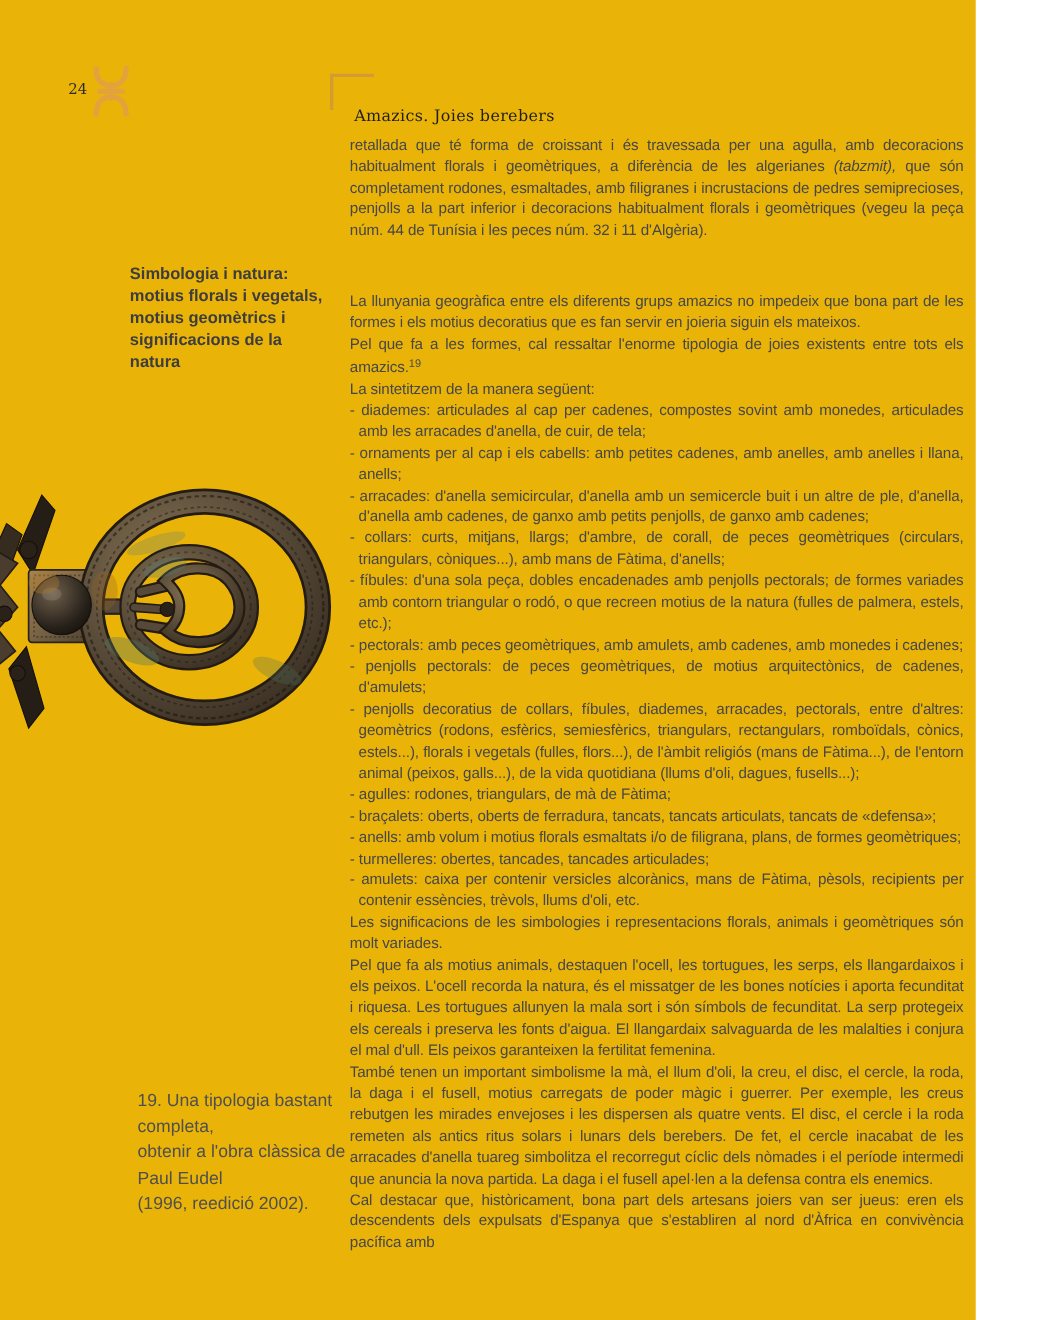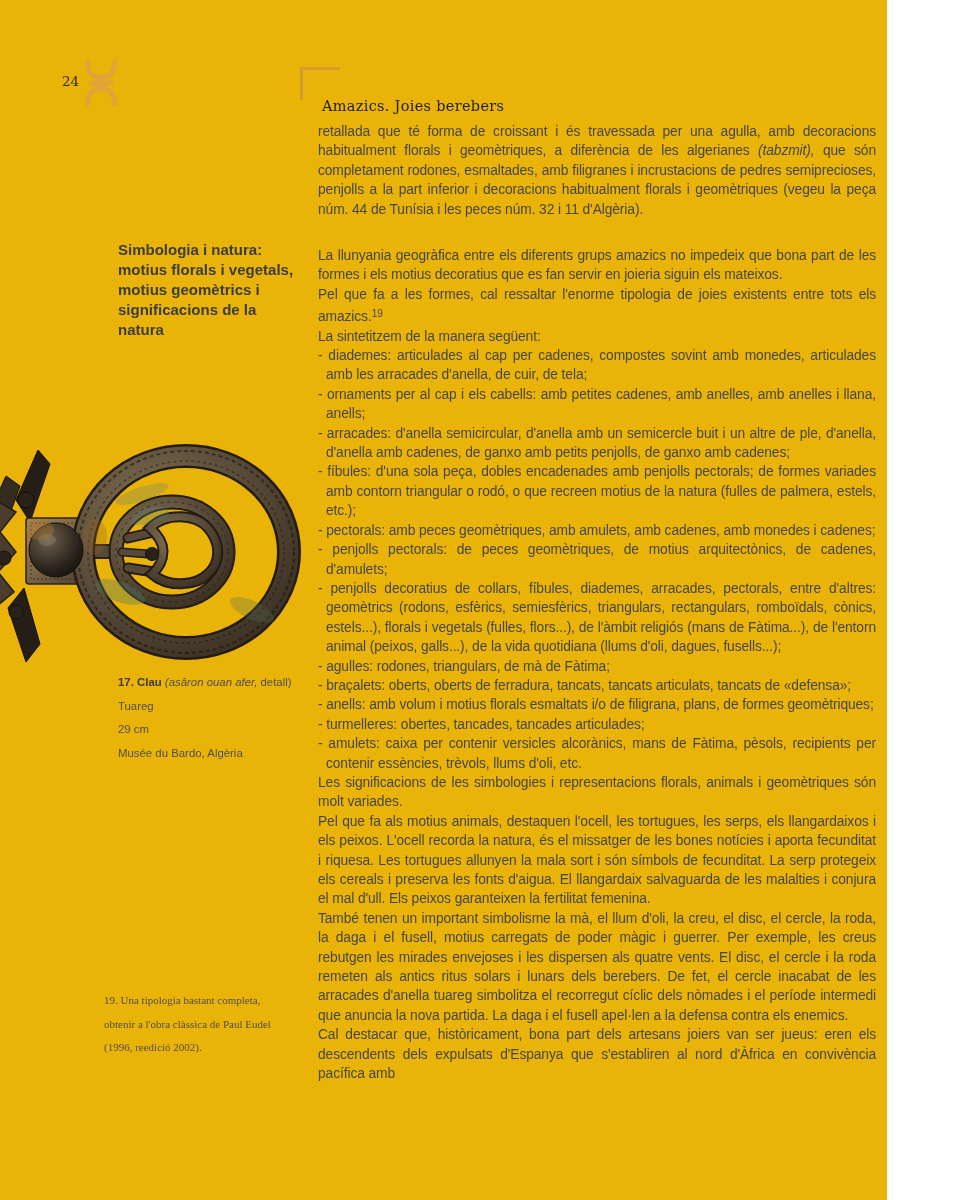--- a/index.html
+++ b/index.html
@@ -8,25 +8,25 @@
   .abs{position:absolute;}
   #page-number{left:62px;top:73px;font-family:"DejaVu Serif",serif;font-size:13.5px;color:#2b2b2b;}
   #yaz{left:84px;top:60px;}
   #header-bracket{left:300px;top:67px;width:37px;height:30px;
         border-top:3px solid #D49B32;border-left:3px solid #D49B32;}
   #header-title{left:322px;top:78px;font-family:"DejaVu Serif",serif;font-size:14.5px;
         color:#1f1f1f;letter-spacing:0.3px;margin-top:20px;}
   #sidebar-heading{left:118px;top:240px;width:200px;font-size:15px;line-height:20px;
         font-weight:bold;color:#3d3d3d;}
   #figure-caption{left:118px;top:671px;width:210px;font-size:11.4px;line-height:23.6px;color:#4f4f4f;}
-  #footnote{left:104px;top:989px;width:215px;font-size:11px;line-height:23.6px;color:#4f4f4f;font-family:Liberation Serif, serif;}
+  #footnote{left:125px;top:989px;width:215px;font-size:16px;line-height:23.6px;color:#4f4f4f;}
   #body-intro,#body-flow{left:318px;width:558px;font-size:13.8px;line-height:19.4px;
         color:#474747;text-align:justify;letter-spacing:-0.1px;}
   #body-intro{top:122px;}
-  #body-flow{top:246px;}
+  #body-flow{top:264px;}
   .para,.list-item{margin:0;}
   .list-item{padding-left:8px;text-indent:-8px;}
   .seg-i{font-style:italic;}
   .seg-b{font-weight:bold;color:#3d3d3d;}
   .seg-sup{font-size:10px;vertical-align:4px;letter-spacing:0;}
   #artifact{left:0px;top:442px;}
 </style>
 </head>
 <body>
 
@@ -114,35 +114,30 @@
     <ellipse cx="47" cy="98" rx="9" ry="6" fill="rgba(255,255,255,0.12)"></ellipse>
 
     <ellipse cx="120" cy="150" rx="26" ry="10" fill="rgba(88,118,100,0.38)" transform="rotate(20 120 150)"></ellipse>
     <ellipse cx="150" cy="74" rx="20" ry="8" fill="rgba(90,125,115,0.32)" transform="rotate(-15 150 74)"></ellipse>
     <ellipse cx="252" cy="168" rx="24" ry="9" fill="rgba(80,110,90,0.28)" transform="rotate(25 252 168)"></ellipse>
     <ellipse cx="142" cy="52" rx="28" ry="7" fill="rgba(100,130,115,0.3)" transform="rotate(-18 142 52)"></ellipse>
     <ellipse cx="95" cy="95" rx="12" ry="18" fill="rgba(150,100,40,0.3)"></ellipse>
     <ellipse cx="40" cy="88" rx="14" ry="10" fill="rgba(170,120,50,0.4)"></ellipse>
   </svg>
 
-  <div class="abs" id="figure-caption">
-      <div><span class="seg-b">17. Clau</span><span class="seg-i"> (asâron ouan afer,</span><span> detall)</span></div>
-      <div><span>Tuareg</span></div>
-      <div><span>29 cm</span></div>
-      <div><span>Musée du Bardo, Algèria</span></div>
-    </div>
 
   <div class="abs" id="body-intro"><span>retallada que té forma de croissant i és travessada per una agulla, amb decoracions habitualment florals i geomètriques, a diferència de les algerianes </span><span class="seg-i">(tabzmit),</span><span> que són completament rodones, esmaltades, amb filigranes i incrustacions de pedres semiprecioses, penjolls a la part inferior i decoracions habitualment florals i geomètriques (vegeu la peça núm. 44 de Tunísia i les peces núm. 32 i 11 d'Algèria).</span></div>
   <div class="abs" id="body-flow">
       <div class="para"><span>La llunyania geogràfica entre els diferents grups amazics no impedeix que bona part de les formes i els motius decoratius que es fan servir en joieria siguin els mateixos.</span></div>
       <div class="para"><span>Pel que fa a les formes, cal ressaltar l'enorme tipologia de joies existents entre tots els amazics.</span><span class="seg-sup">19</span></div>
       <div class="para"><span>La sintetitzem de la manera següent:</span></div>
       <div class="list-item"><span>- diademes: articulades al cap per cadenes, compostes sovint amb monedes, articulades amb les arracades d'anella, de cuir, de tela;</span></div>
       <div class="list-item"><span>- ornaments per al cap i els cabells: amb petites cadenes, amb anelles, amb anelles i llana, anells;</span></div>
       <div class="list-item"><span>- arracades: d'anella semicircular, d'anella amb un semicercle buit i un altre de ple, d'anella, d'anella amb cadenes, de ganxo amb petits penjolls, de ganxo amb cadenes;</span></div>
+      <div class="list-item"><span>- collars: curts, mitjans, llargs; d'ambre, de corall, de peces geomètriques (circulars, triangulars, còniques...), amb mans de Fàtima, d'anells;</span></div>
       <div class="list-item"><span>- fíbules: d'una sola peça, dobles encadenades amb penjolls pectorals; de formes variades amb contorn triangular o rodó, o que recreen motius de la natura (fulles de palmera, estels, etc.);</span></div>
       <div class="list-item"><span>- pectorals: amb peces geomètriques, amb amulets, amb cadenes, amb monedes i cadenes;</span></div>
       <div class="list-item"><span>- penjolls pectorals: de peces geomètriques, de motius arquitectònics, de cadenes, d'amulets;</span></div>
       <div class="list-item"><span>- penjolls decoratius de collars, fíbules, diademes, arracades, pectorals, entre d'altres: geomètrics (rodons, esfèrics, semiesfèrics, triangulars, rectangulars, romboïdals, cònics, estels...), florals i vegetals (fulles, flors...), de l'àmbit religiós (mans de Fàtima...), de l'entorn animal (peixos, galls...), de la vida quotidiana (llums d'oli, dagues, fusells...);</span></div>
       <div class="list-item"><span>- agulles: rodones, triangulars, de mà de Fàtima;</span></div>
       <div class="list-item"><span>- braçalets: oberts, oberts de ferradura, tancats, tancats articulats, tancats de «defensa»;</span></div>
       <div class="list-item"><span>- anells: amb volum i motius florals esmaltats i/o de filigrana, plans, de formes geomètriques;</span></div>
       <div class="list-item"><span>- turmelleres: obertes, tancades, tancades articulades;</span></div>
       <div class="list-item"><span>- amulets: caixa per contenir versicles alcorànics, mans de Fàtima, pèsols, recipients per contenir essències, trèvols, llums d'oli, etc.</span></div>
       <div class="para"><span>Les significacions de les simbologies i representacions florals, animals i geomètriques són molt variades.</span></div>

